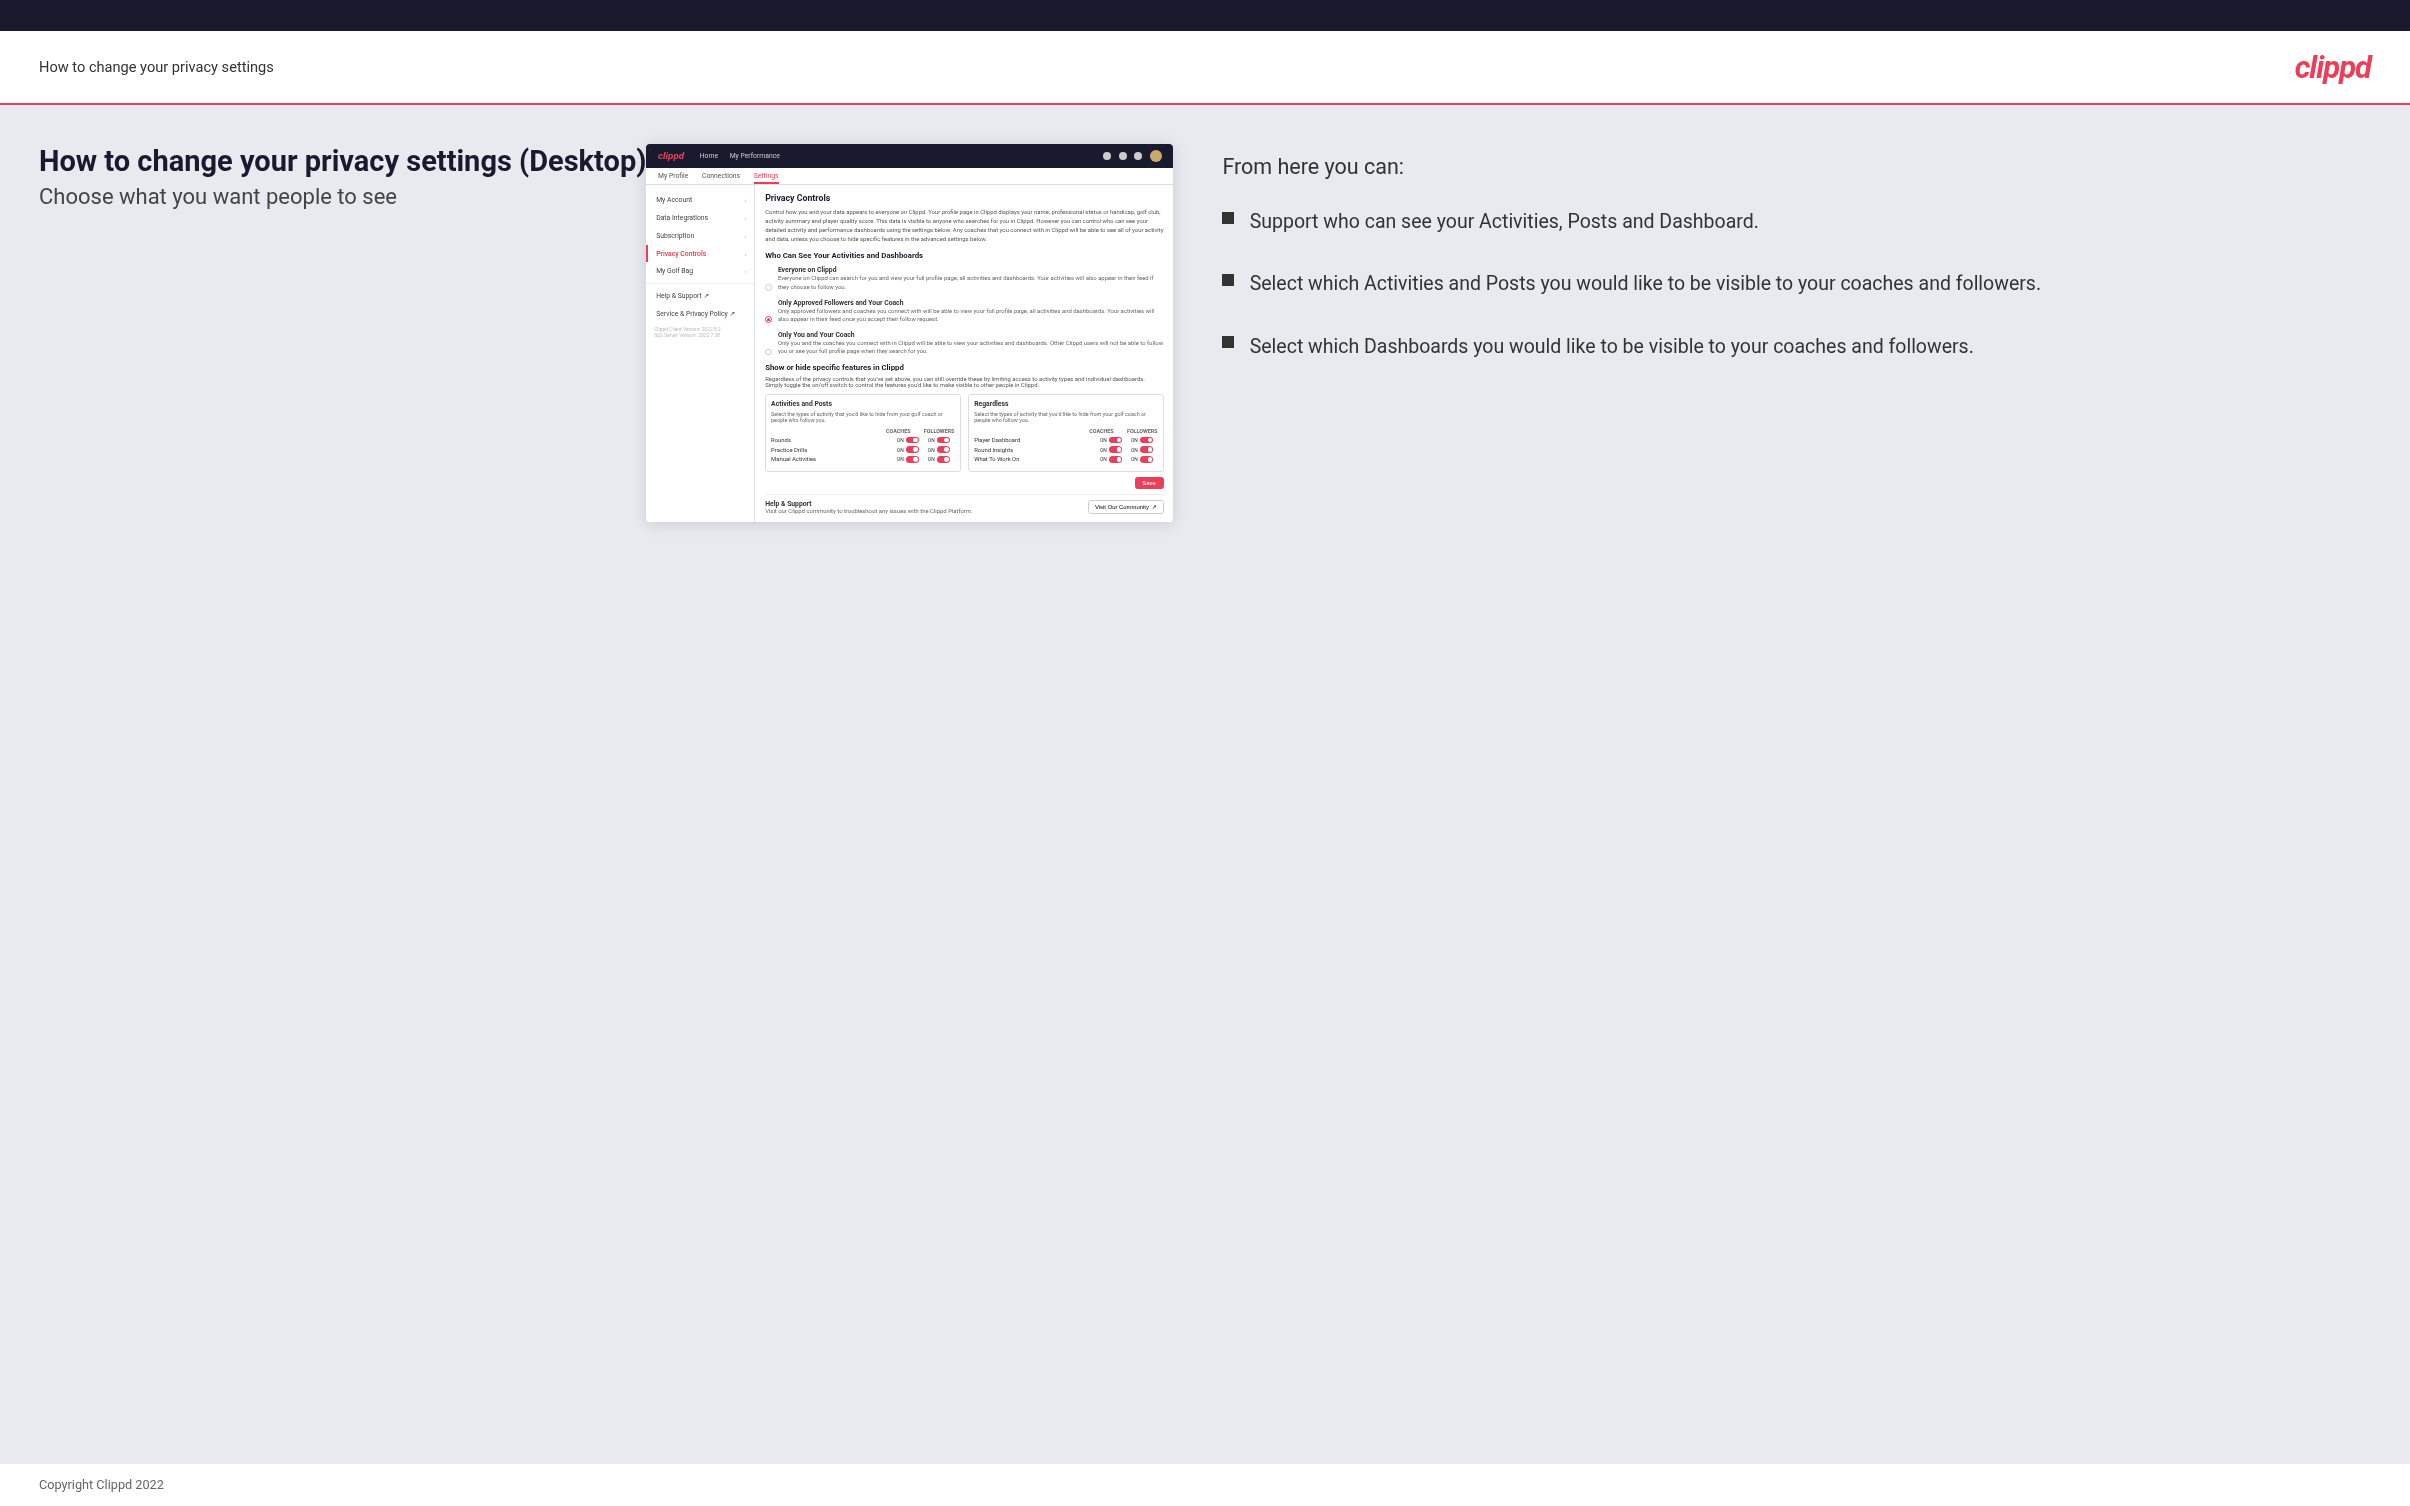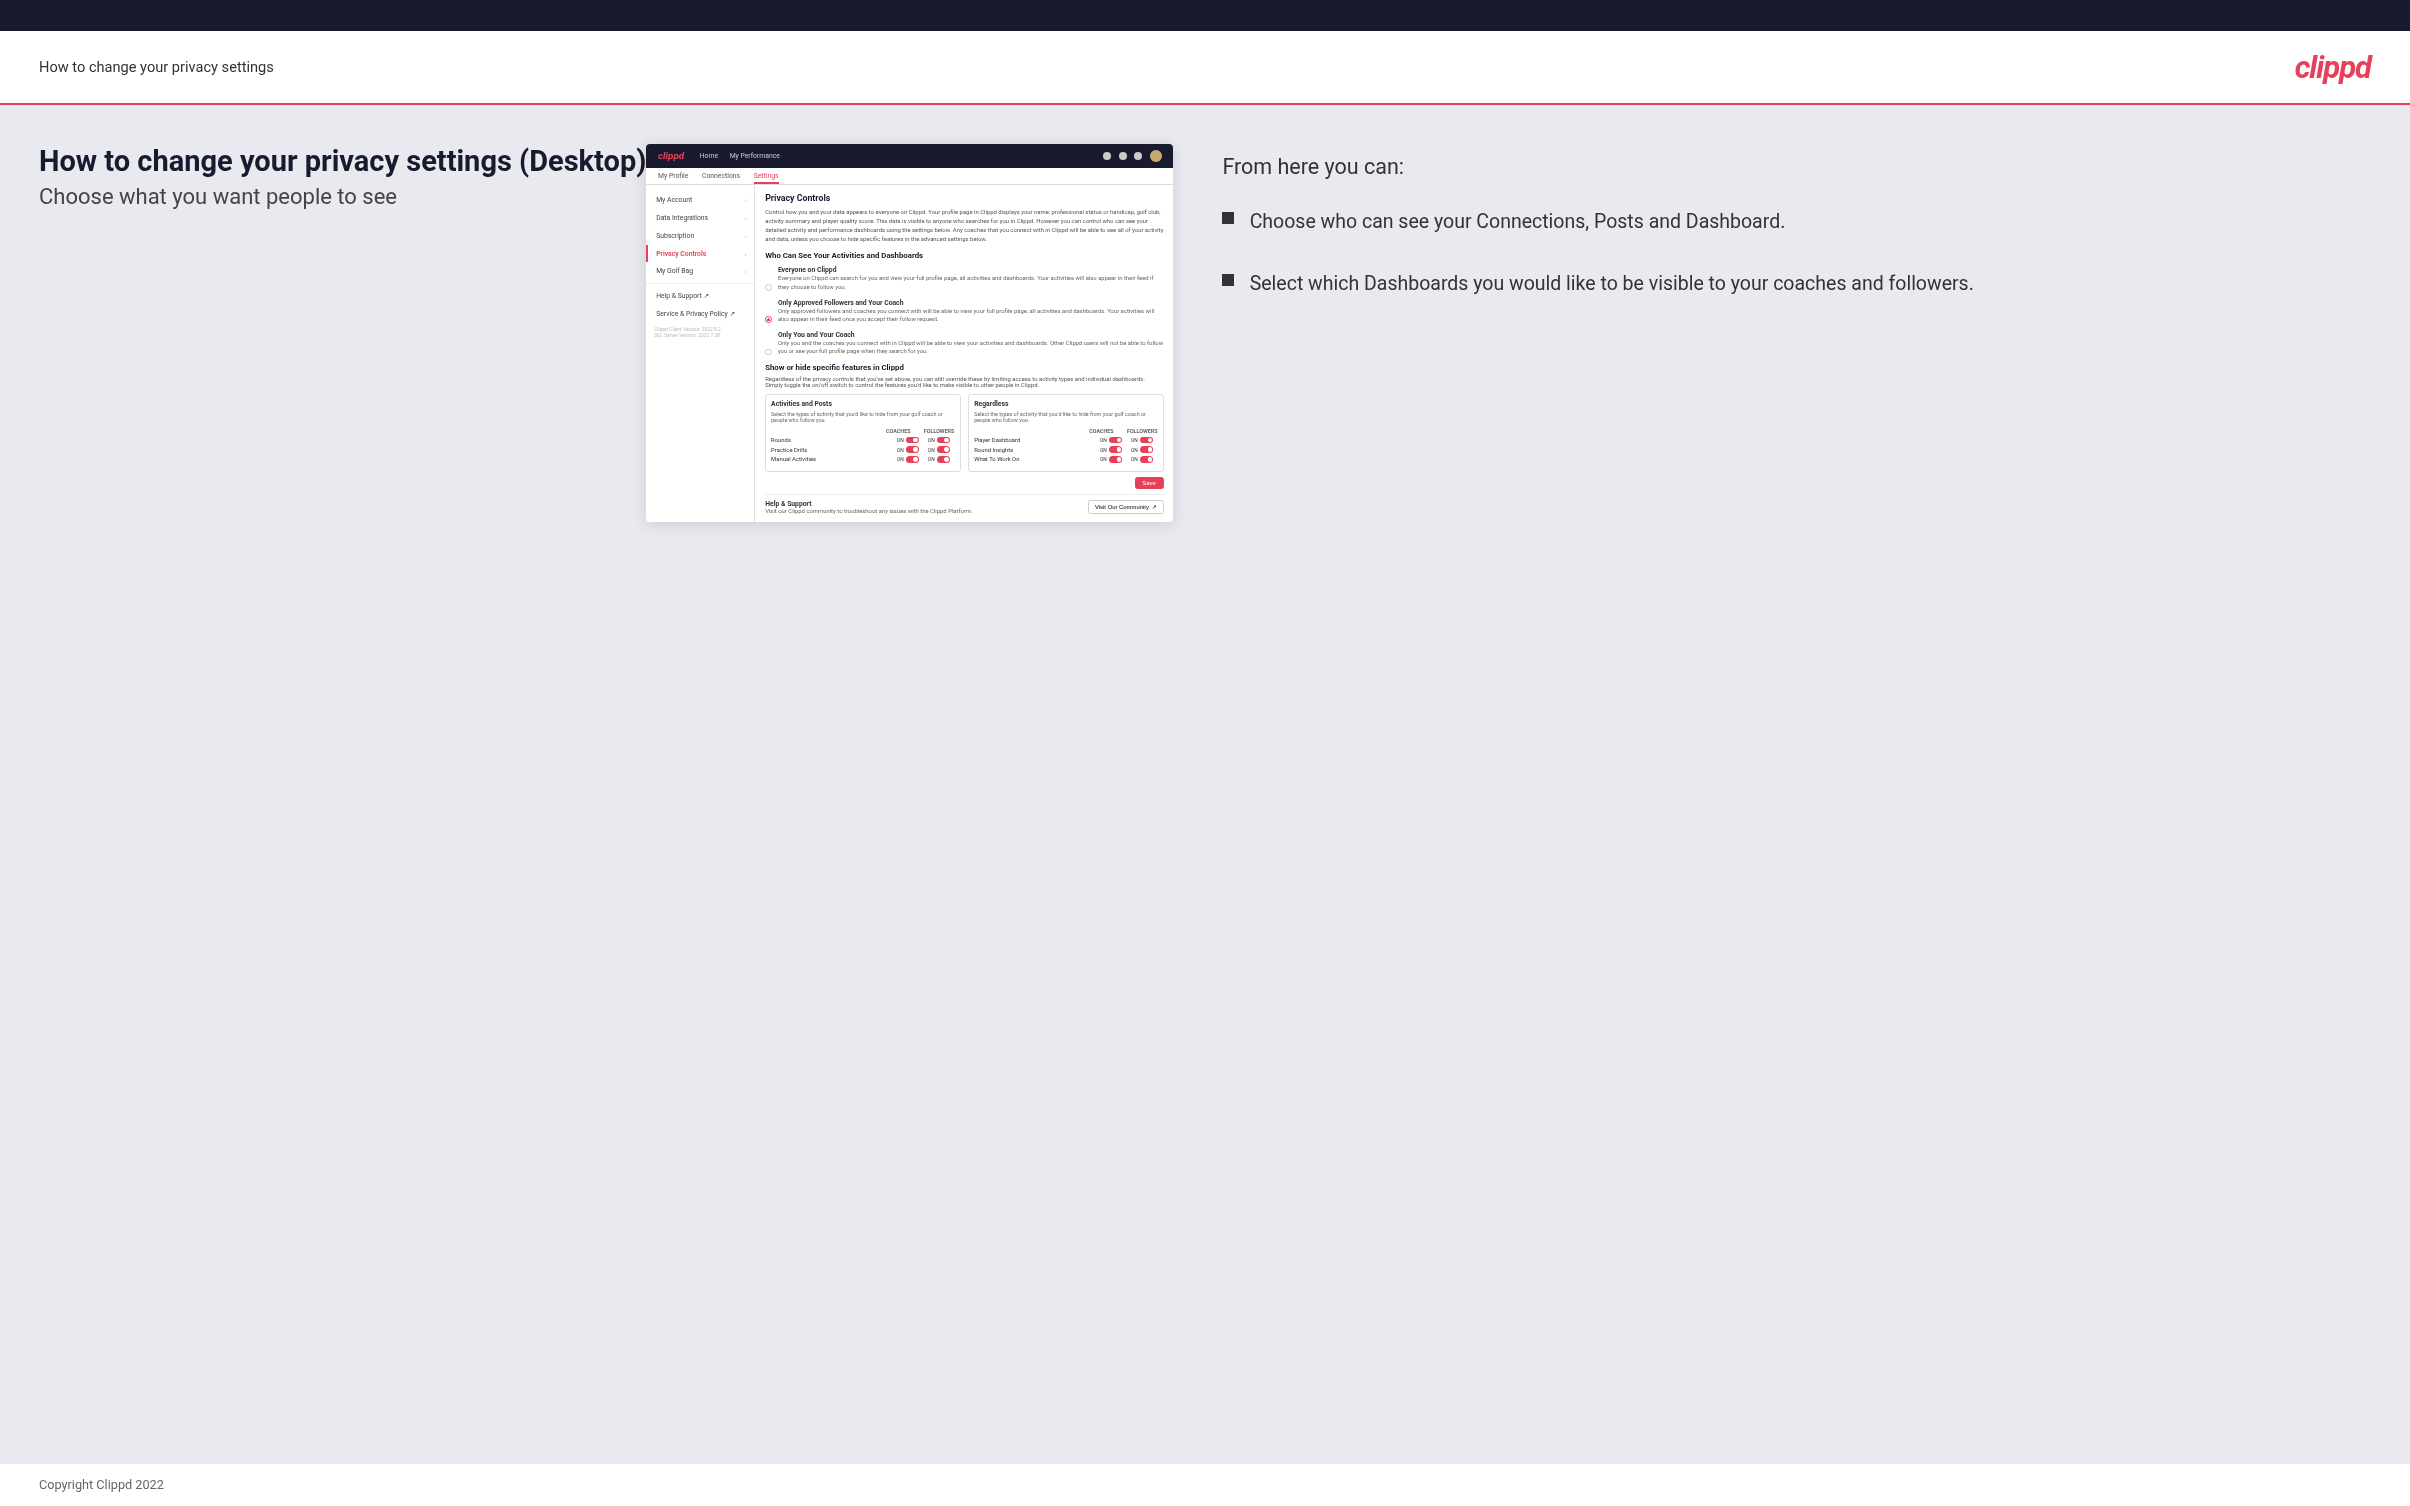--- a/index.html
+++ b/index.html
@@ -627,21 +627,25 @@
         </div>
 
       </div>
     </div>
 
     <div class="right-col">
       <div class="from-here">From here you can:</div>
       <ul class="bullet-list">
         <li class="bullet-item">
           <div class="bullet-square"></div>
-          <span class="bullet-text">Choose who can see your Connections, Posts and Dashboard.</span>
+          <span class="bullet-text">Support who can see your Activities, Posts and Dashboard.</span>
+        </li>
+        <li class="bullet-item">
+          <div class="bullet-square"></div>
+          <span class="bullet-text">Select which Activities and Posts you would like to be visible to your coaches and followers.</span>
         </li>
         <li class="bullet-item">
           <div class="bullet-square"></div>
           <span class="bullet-text">Select which Dashboards you would like to be visible to your coaches and followers.</span>
         </li>
       </ul>
     </div>
 
   </div>
 

